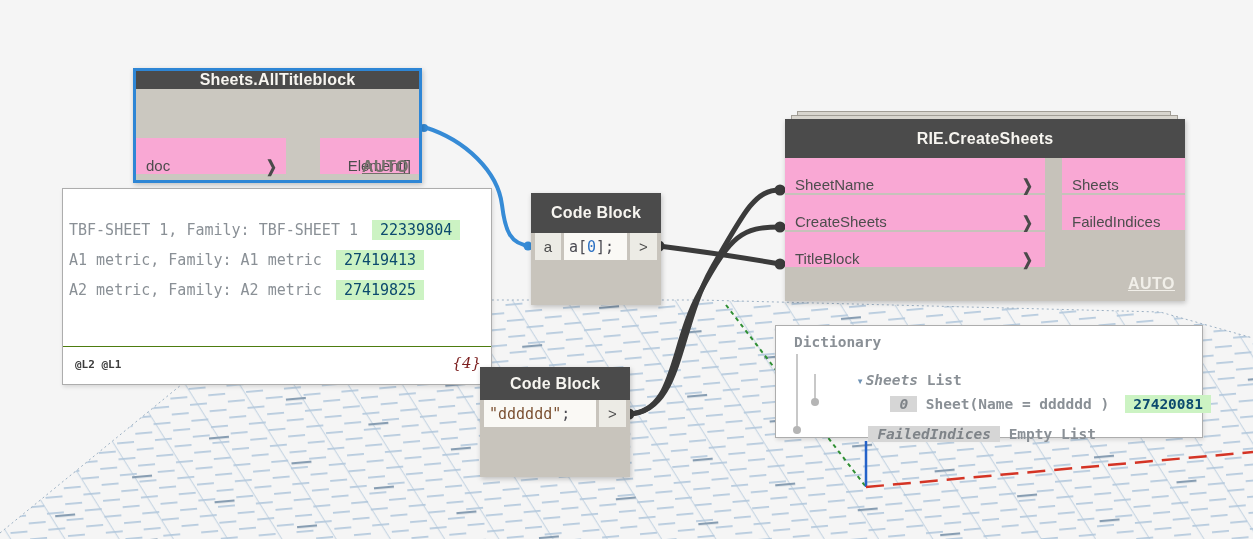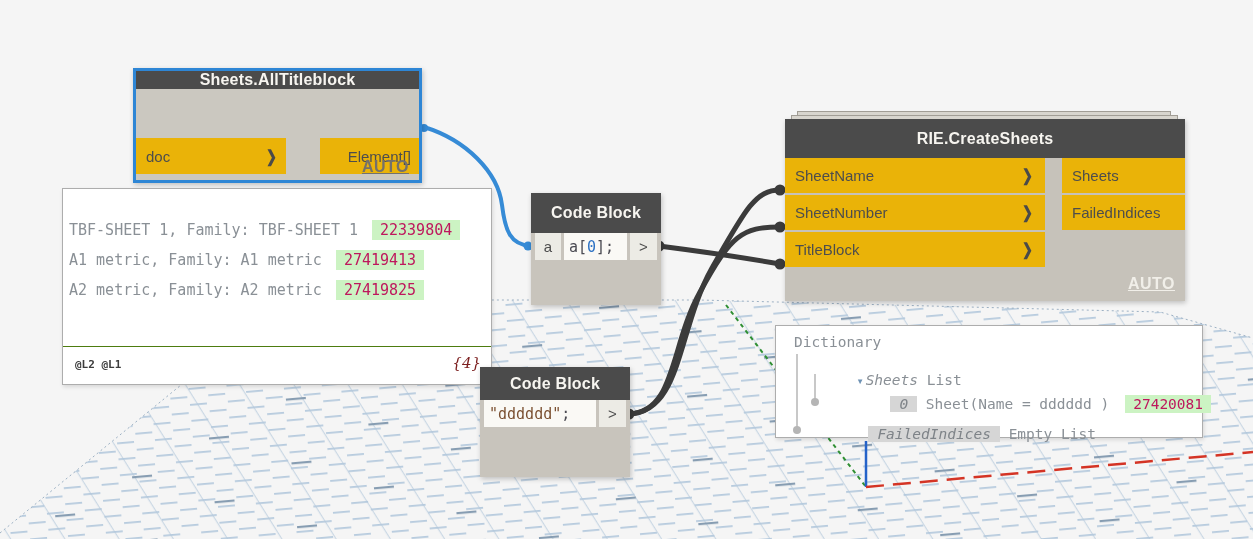--- a/index.html
+++ b/index.html
@@ -4,21 +4,21 @@
 <style>
   html,body{margin:0;padding:0;}
   body{font-family:"Liberation Sans",sans-serif;}
   #canvas{position:relative;width:1253px;height:539px;background:#f5f5f5;overflow:hidden;}
   svg.layer{position:absolute;left:0;top:0;pointer-events:none;}
 
   
   .node{position:absolute;background:#c8c4bc;box-shadow:1px 2px 5px rgba(0,0,0,.22);box-sizing:border-box;}
   .node-header{background:#4b4b4b;color:#f7f5f0;font-weight:bold;font-size:16px;
                display:flex;align-items:center;justify-content:center;letter-spacing:.2px;}
-  .portbox{background:#eab308;color:#4d4d4d;font-size:15px;display:flex;align-items:center;position:absolute;box-sizing:border-box;}
+  .portbox{background:#f9a8d4;color:#4d4d4d;font-size:15px;display:flex;align-items:flex-end;position:absolute;box-sizing:border-box;}
   .chev{font-weight:bold;color:#4a4a4a;font-size:13px;transform:scaleY(1.25);}
   .lacing{position:absolute;font-size:16px;font-weight:bold;letter-spacing:.5px;text-decoration:underline;}
 
   
   #node-titleblock{left:133px;top:68px;width:289px;height:115px;border:3px solid #2e86d5;background:#cbc8c0;}
   #node-titleblock .node-header{height:37px;}
   #node-titleblock .ports{position:relative;height:38px;}
   #node-titleblock .in-doc{left:0;top:1px;width:150px;height:36px;padding-left:10px;}
   #node-titleblock .in-doc .chev{position:absolute;right:9px;}
   #node-titleblock .out-el{right:0;top:1px;width:99px;height:36px;justify-content:flex-end;padding-right:8px;}
@@ -50,31 +50,31 @@
   #node-rie .out-row{right:0;width:123px;height:35px;padding-left:10px;}
   #node-rie .lacing{right:10px;bottom:8px;color:#f1efe9;}
 
   
   .bubble{position:absolute;background:#ffffff;border:1px solid #adadad;box-sizing:border-box;
           box-shadow:1px 2px 4px rgba(0,0,0,.12);}
   #bubble-list{left:62px;top:188px;width:430px;height:197px;}
   #bubble-list .rows{padding-top:26px;}
   .prev-row{height:30px;display:flex;align-items:center;padding:0 14px 0 6px;
             font-family:"DejaVu Sans Mono",monospace;font-size:15px;color:#8a9096;white-space:pre;}
-  .id-badge{background:#ccf3c3;color:#be185d;padding:1px 8px;margin-left:14px;
+  .id-badge{background:#ccf3c3;color:#0c4a6e;padding:1px 8px;margin-left:14px;
             font-family:"DejaVu Sans Mono",monospace;font-size:15px;}
   #bubble-list .bfoot{position:absolute;left:0;right:0;bottom:0;height:37px;border-top:1px solid #4d7c0f;}
   .levels{position:absolute;left:12px;top:11px;font-family:"DejaVu Sans Mono",monospace;
           font-size:11px;font-weight:bold;color:#3c3c3c;}
   .count{position:absolute;right:10px;top:7px;font-family:"DejaVu Serif",serif;font-style:italic;
          font-size:15px;color:#7d2020;}
 
   #bubble-dict{left:775px;top:325px;width:428px;height:113px;font-family:"DejaVu Sans Mono",monospace;
                font-size:14.5px;color:#8a9096;}
-  #bubble-dict .abs{position:absolute;white-space:pre;}
+  #bubble-dict .abs{position:absolute;white-space:pre;font-weight:bold;}
   .tree-line{position:absolute;width:1.5px;background:#c8c8c8;}
   .tree-dot{position:absolute;width:8px;height:8px;border-radius:50%;background:#b5b5b5;}
   .tri{color:#6f93b5;font-size:12px;margin-right:2px;font-style:normal;}
   .key-badge{background:#d6d6d6;color:#7e8388;font-style:italic;padding:0 9px;}
   .it{font-style:italic;}
 </style>
 </head>
 <body>
 
 <div id="canvas">
@@ -195,21 +195,21 @@
     <div class="stackbar stack2"></div>
     <div class="node-header" style="position:relative;">
       <span>RIE.CreateSheets</span>
     </div>
     <div style="position:relative;height:143px;">
       <div class="portbox in-row" style="top:0;">
         <span>SheetName</span>
         <span class="chev">❯</span>
       </div>
       <div class="portbox in-row" style="top:37px;">
-        <span>SheetNumber</span>
+        <span>CreateSheets</span>
         <span class="chev">❯</span>
       </div>
       <div class="portbox in-row" style="top:74px;">
         <span>TitleBlock</span>
         <span class="chev">❯</span>
       </div>
       <div class="portbox out-row" style="top:0;">
         <span>Sheets</span>
       </div>
       <div class="portbox out-row" style="top:37px;">

